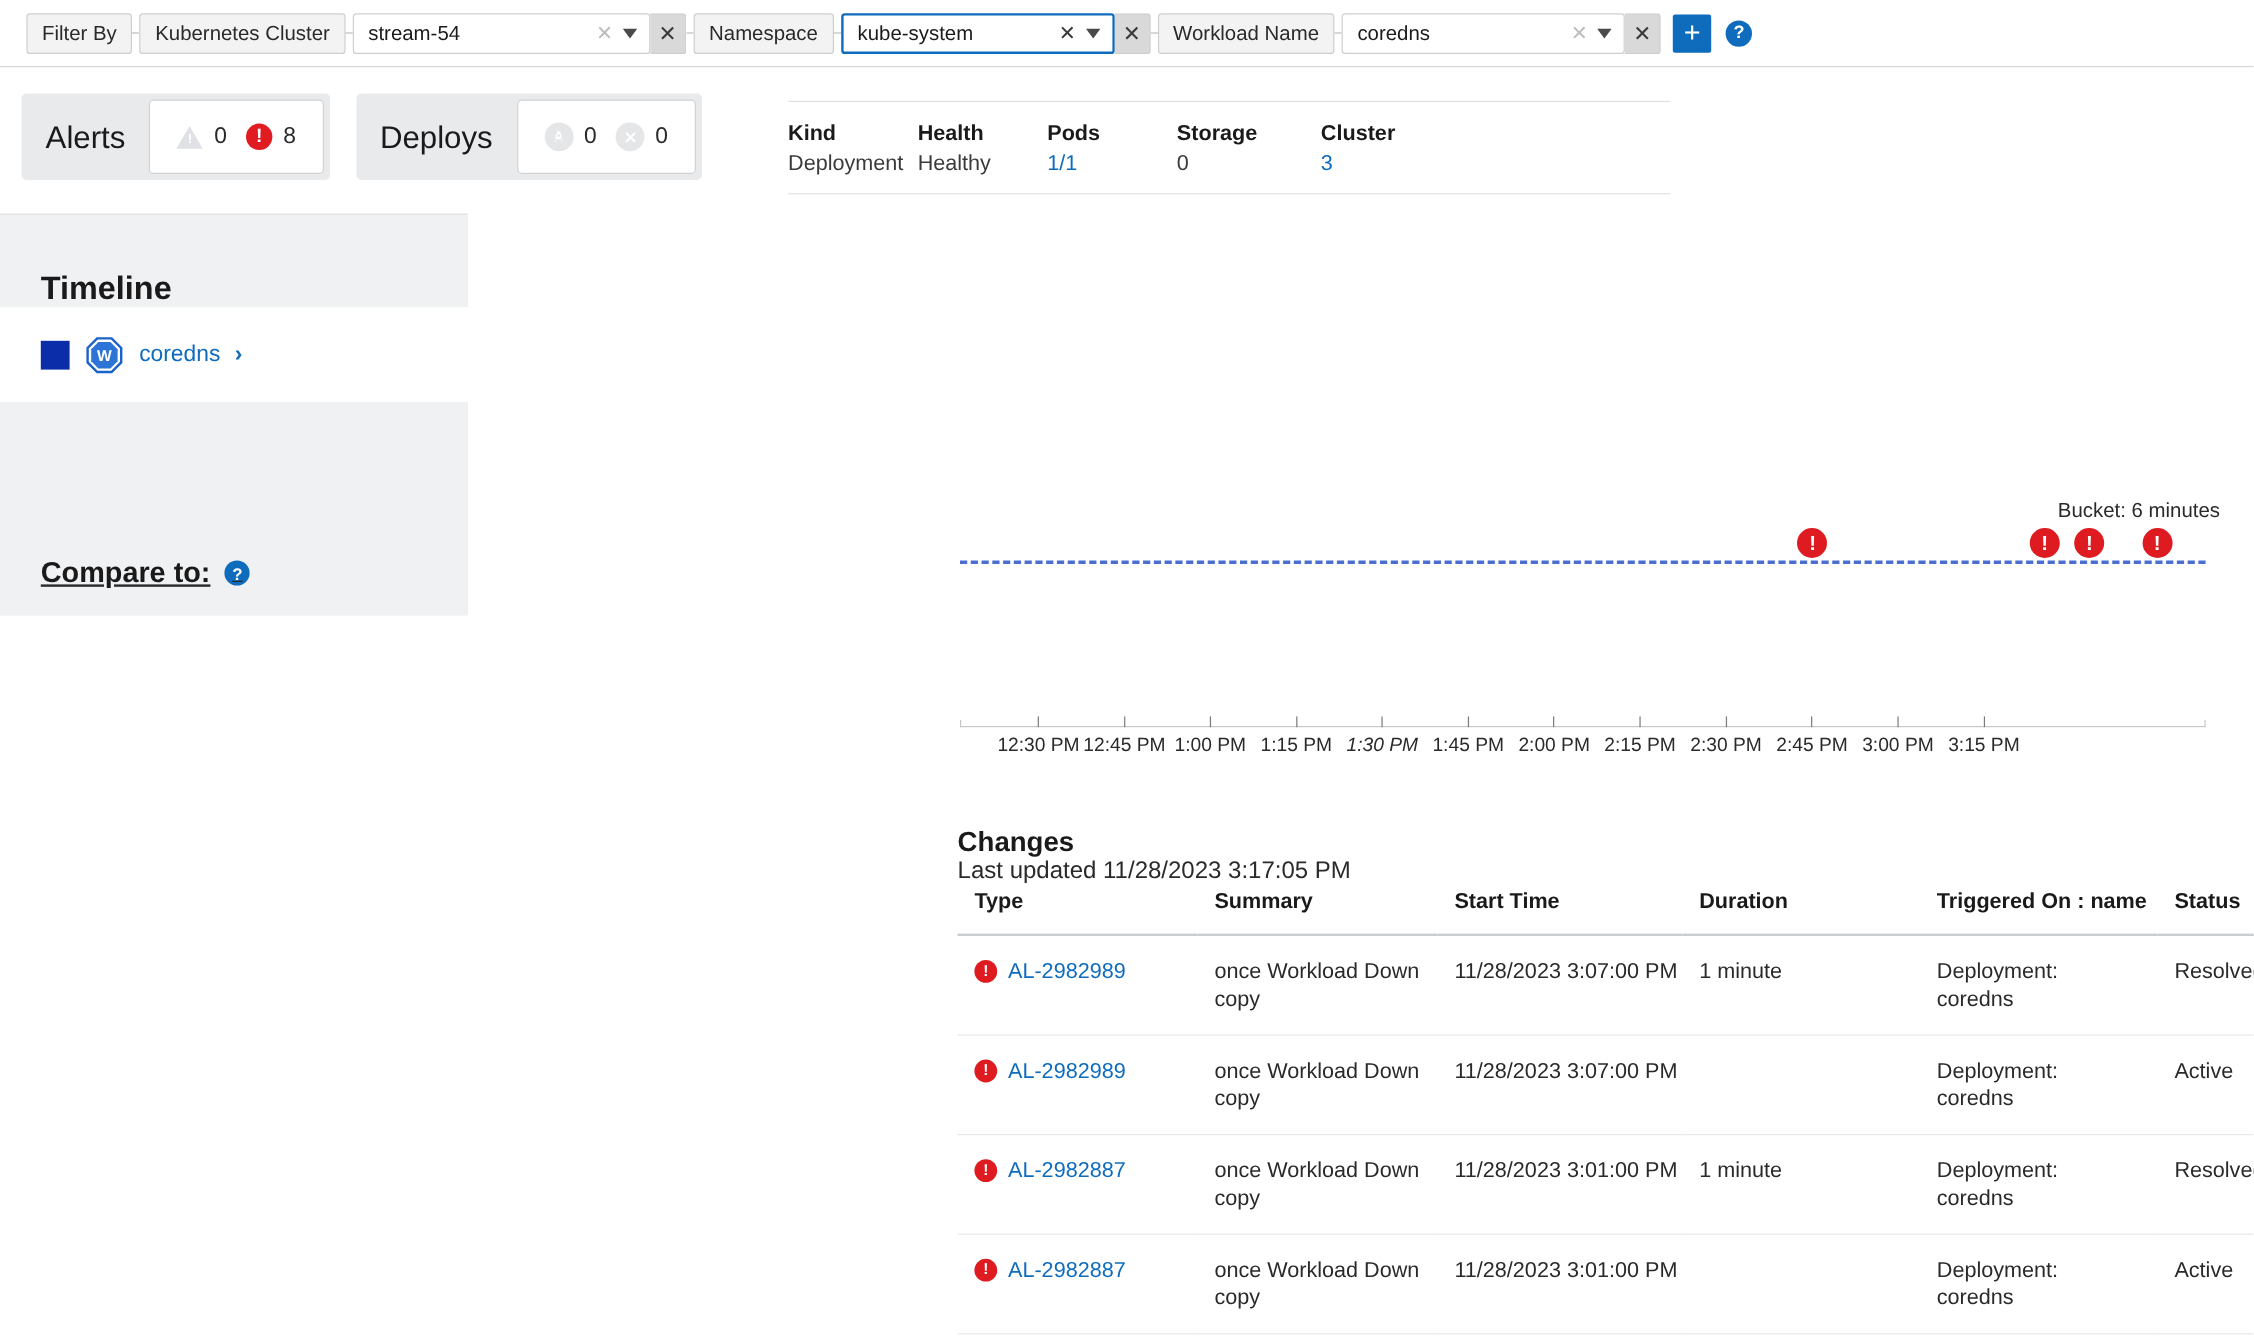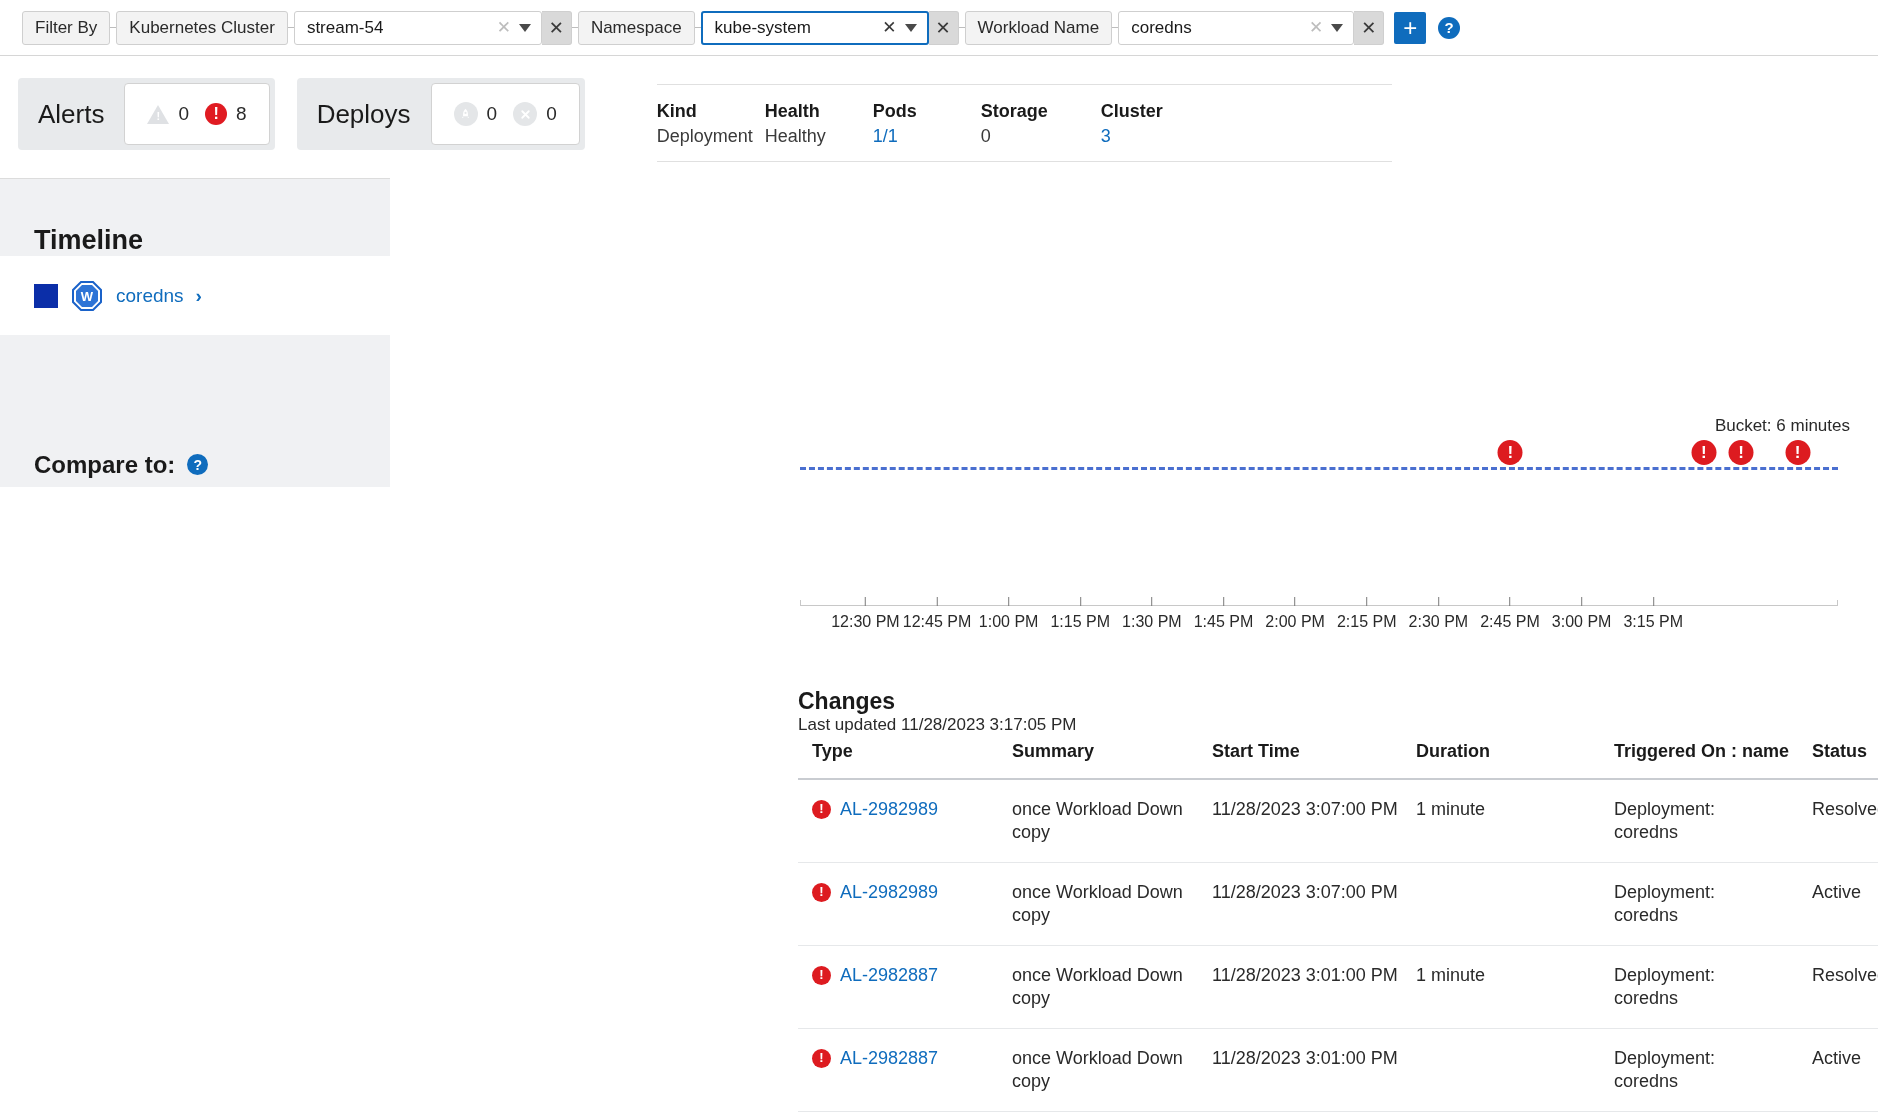--- a/index.html
+++ b/index.html
@@ -151,22 +151,22 @@
     height: 78px; display: flex; align-items: center; padding-left: 34px; gap: 12px;
     background: #ffffff;
   }
   .swatch { width: 24px; height: 24px; background: #0b2ea8; }
   .wl-badge { width: 34px; height: 34px; }
   .legend-link {
     font-size: 19px; color: #0f6cbd; cursor: pointer;
   }
   .chev { color: #0f6cbd; font-size: 19px; font-weight: bold; }
   .side-compare {
-    background: #f0f1f3; height: 152px;
-    display: flex; align-items: flex-end; padding: 0 0 8px 34px; gap: 12px;
+    background: #f0f1f3; height: 178px;
+    display: flex; align-items: flex-end; padding: 0 0 21px 34px; gap: 12px; text-decoration: underline;
   }
   .compare-label { font-size: 24px; font-weight: bold; color: #1a1a1a; }
   .help-icon.sm { width: 21px; height: 21px; margin: 0 0 4px 0; font-size: 14px; }
 
   
   .content { flex: 1; position: relative; }
   .bucket-note {
     position: absolute; right: 28px; top: 238px;
     font-size: 17px; color: #2a2a2a;
   }
@@ -200,21 +200,21 @@
     margin-top: 7px; font-size: 16px; color: #2a2a2a; white-space: nowrap;
     transform: translateX(0);
   }
 
   
   .changes-head {
     position: absolute; left: 408px; right: 28px; top: 510px;
     display: flex; align-items: baseline; justify-content: space-between; flex-direction: column;
   }
   .changes-title { font-size: 23px; font-weight: bold; color: #1a1a1a; }
-  .changes-updated { font-size: 17px; color: #2a2a2a; }
+  .changes-updated { font-size: 20px; color: #2a2a2a; }
 
   .ctable {
     position: absolute; left: 408px; right: 28px; top: 555px;
     border-collapse: collapse; width: calc(100% - 436px);
     table-layout: fixed;
   }
   .ctable th {
     text-align: left; font-size: 18px; font-weight: bold; color: #1a1a1a;
     padding: 8px 0 16px 14px; border-bottom: 2px solid #c9ccd1;
   }
@@ -394,21 +394,21 @@
               <div class="tick-lbl">12:45 PM</div>
             </div>
             <div class="tl-tick" style="left: 20.1%;">
               <div class="tick-mark"></div>
               <div class="tick-lbl">1:00 PM</div>
             </div>
             <div class="tl-tick" style="left: 27%;">
               <div class="tick-mark"></div>
               <div class="tick-lbl">1:15 PM</div>
             </div>
-            <div class="tl-tick" style="left: 33.9%;">
+            <div class="tl-tick" style="left: 33.9%; font-style: italic;">
               <div class="tick-mark"></div>
               <div class="tick-lbl">1:30 PM</div>
             </div>
             <div class="tl-tick" style="left: 40.8%;">
               <div class="tick-mark"></div>
               <div class="tick-lbl">1:45 PM</div>
             </div>
             <div class="tl-tick" style="left: 47.7%;">
               <div class="tick-mark"></div>
               <div class="tick-lbl">2:00 PM</div>

